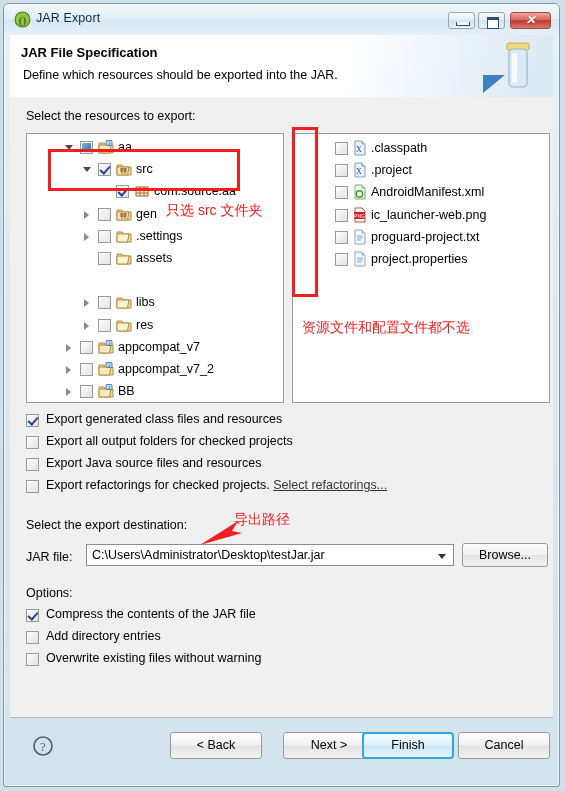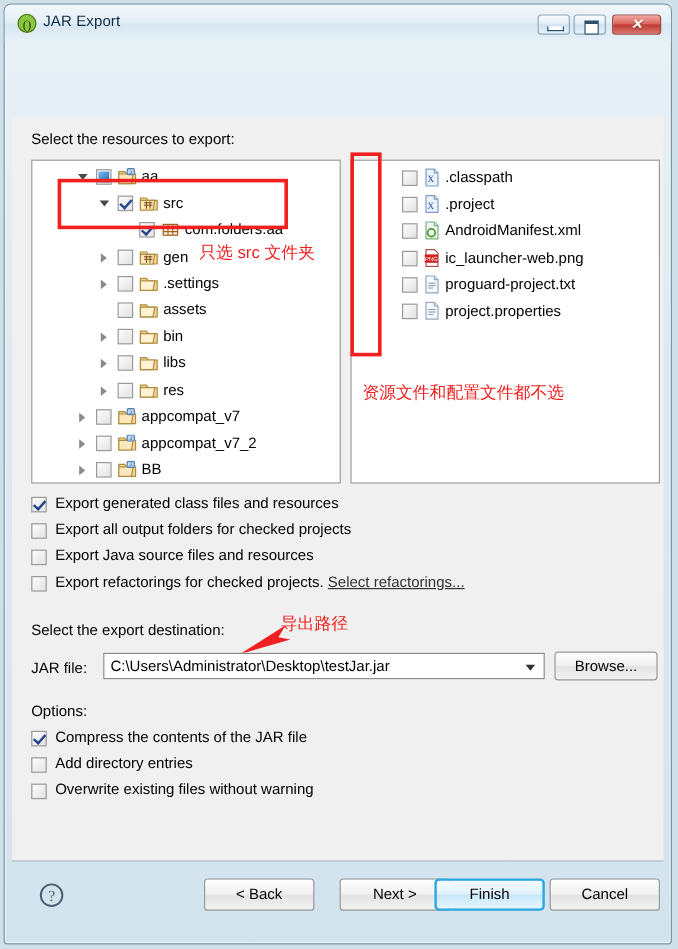--- a/index.html
+++ b/index.html
@@ -117,20 +117,30 @@
         <i></i>
       </div>
     <div class="wbtn max">
         <i></i>
       </div>
     <div class="wbtn close">
         <i>✕</i>
       </div>
   </div>
 
+  <div id="header">
+    <div id="header-title">JAR File Specification</div>
+    <div id="header-sub">Define which resources should be exported into the JAR.</div>
+    <svg id="jar-graphic" viewBox="0 0 72 58">
+      <rect x="32" y="6" width="22" height="7" rx="2" fill="#f0d88a" stroke="#c9a93f" stroke-width="1"></rect>
+      <rect x="34" y="12" width="18" height="38" rx="4" fill="#dbeaf5" stroke="#8fb3c9" stroke-width="1.2" opacity="0.92"></rect>
+      <rect x="37" y="16" width="5" height="30" rx="2" fill="#ffffff" opacity="0.75"></rect>
+      <polygon points="8,38 30,38 8,56" fill="#3f7fc0"></polygon>
+    </svg>
+  </div>
 
   <div id="body">
 
     <div class="lbl" style="left:16px;top:12px;">Select the resources to export:</div>
 
     <div class="pane" id="tree-pane">
         <div class="row" style="top: 3px;">
           <span class="arw open" style="left:5px"></span>
           <span class="cb partial" style="left:20px"></span>
           <span class="ic" style="left:38px"><svg viewBox="0 0 16 15">
@@ -154,21 +164,21 @@
           <span class="txt" style="left:76px">src</span>
         </div>
         <div class="row" style="top: 47.4px;">
           <span class="cb checked" style="left:56px"></span>
           <span class="ic" style="left:74px"><svg viewBox="0 0 16 15">
               <rect x="2" y="3" width="12" height="9" fill="#fdf0dc" stroke="#a35f20"></rect>
               <g stroke="#a35f20" stroke-width="0.9">
                 <path d="M2 6h12M2 9h12M6 3v9M10 3v9"></path>
               </g>
             </svg></span>
-          <span class="txt" style="left:94px">com.folders.aa</span>
+          <span class="txt" style="left:94px">com.source.aa</span>
         </div>
         <div class="row" style="top: 69.6px;">
           <span class="arw closed" style="left:24px"></span>
           <span class="cb" style="left:38px"></span>
           <span class="ic" style="left:56px"><svg viewBox="0 0 16 15">
               <path d="M1 3h5l1.5 2H15v8H1z" fill="#f2d79a" stroke="#b08c3c"></path>
               <path d="M1 5h12l-1.5 8H1z" fill="#fbe9bd" stroke="#b08c3c"></path>
               <g stroke="#7a4a10" stroke-width="0.9">
                 <path d="M4 7h7M4 9h7M6 6v6M9 6v6"></path>
               </g>
@@ -184,29 +194,20 @@
             </svg></span>
           <span class="txt" style="left:76px">.settings</span>
         </div>
         <div class="row" style="top: 114px;">
           <span class="cb" style="left:38px"></span>
           <span class="ic" style="left:56px"><svg viewBox="0 0 16 15">
               <path d="M1 3h5l1.5 2H15v8H1z" fill="#f2d79a" stroke="#b08c3c"></path>
               <path d="M1 5h12l-1.5 8H1z" fill="#fdf2d4" stroke="#b08c3c"></path>
             </svg></span>
           <span class="txt" style="left:76px">assets</span>
-        </div>
-        <div class="row" style="top: 136.2px;">
-          <span class="arw closed" style="left:24px"></span>
-          <span class="cb" style="left:38px"></span>
-          <span class="ic" style="left:56px"><svg viewBox="0 0 16 15">
-              <path d="M1 3h5l1.5 2H15v8H1z" fill="#f2d79a" stroke="#b08c3c"></path>
-              <path d="M1 5h12l-1.5 8H1z" fill="#fdf2d4" stroke="#b08c3c"></path>
-            </svg></span>
-          <span class="txt" style="left:76px">bin</span>
         </div>
         <div class="row" style="top: 158.4px;">
           <span class="arw closed" style="left:24px"></span>
           <span class="cb" style="left:38px"></span>
           <span class="ic" style="left:56px"><svg viewBox="0 0 16 15">
               <path d="M1 3h5l1.5 2H15v8H1z" fill="#f2d79a" stroke="#b08c3c"></path>
               <path d="M1 5h12l-1.5 8H1z" fill="#fdf2d4" stroke="#b08c3c"></path>
             </svg></span>
           <span class="txt" style="left:76px">libs</span>
         </div>

